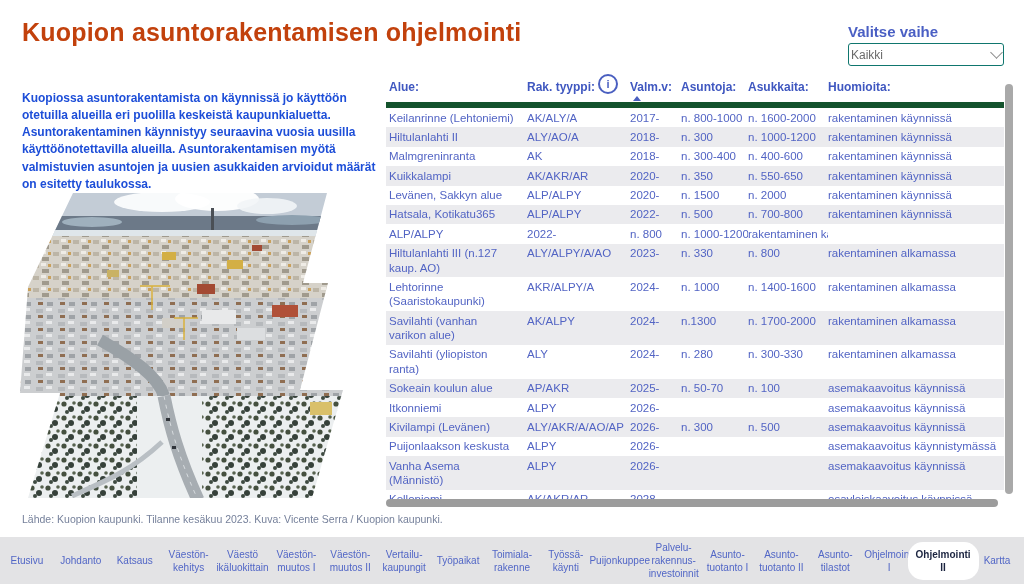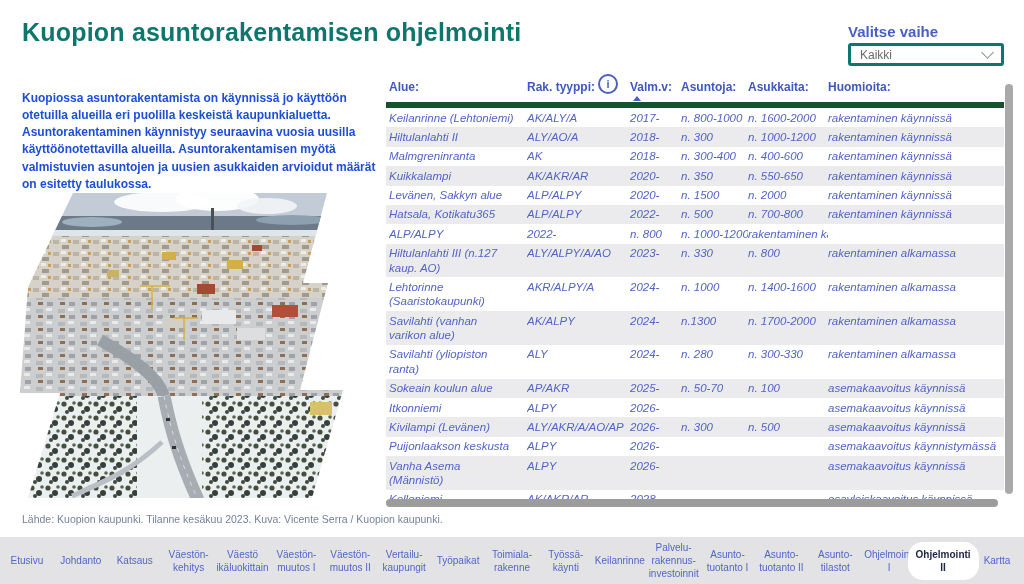--- a/index.html
+++ b/index.html
@@ -1,26 +1,26 @@
 <!DOCTYPE html>
 <html lang="fi"><head>
 <meta charset="utf-8">
 <style>
   html,body{margin:0;padding:0;background:#fff;}
   #app{position:relative;width:1024px;height:584px;background:#ffffff;
        font-family:"Liberation Sans",sans-serif;overflow:hidden;}
 
   
   .title{position:absolute;left:22px;top:18px;font-size:25px;font-weight:700;
-         color:#0f766e;letter-spacing:.2px;}
+         color:#c2410c;letter-spacing:.2px;}
   .filter-label{position:absolute;left:848px;top:23px;font-size:15px;font-weight:700;color:#4a5fc4;}
   .dropdown{position:absolute;left:848px;top:43px;width:156px;height:23px;background:#fff;
-            border:3px solid #0f766e;border-radius:3px;box-sizing:border-box;
+            border:1px solid #0f766e;border-radius:3px;box-sizing:border-box;
             display:flex;align-items:center;justify-content:space-between;
-            padding:0 9px;font-size:12px;color:#6b6b6b;cursor:pointer;}
+            padding:0 2px;font-size:12px;color:#6b6b6b;cursor:pointer;}
   .chev{width:8px;height:8px;border-right:1.6px solid #8a8a8a;border-bottom:1.6px solid #8a8a8a;
         transform:rotate(45deg);margin-top:-4px;}
 
   
   .intro{position:absolute;left:22px;top:90px;width:366px;font-size:12px;line-height:1.43;
          color:#1d4ed8;font-weight:bold;}
 
   
   .photo{position:absolute;left:12px;top:190px;width:345px;height:310px;}
 
@@ -28,21 +28,21 @@
   .table{position:absolute;left:386px;top:78px;width:618px;}
   .thead{position:relative;display:grid;grid-template-columns:138px 103px 51px 67px 80px 1fr;
          padding:2px 0 8px 3px;font-size:12px;font-weight:700;color:#3f57c0;
          border-bottom:6px solid #14532d;box-sizing:border-box;}
   .info-badge{position:absolute;left:212px;top:-4px;width:16px;height:16px;border:2px solid #4a5fc0;
               border-radius:50%;color:#4a5fc0;font-weight:700;font-size:11px;display:flex;
               align-items:center;justify-content:center;background:#fff;cursor:pointer;}
   .sort-arrow{position:absolute;left:247px;bottom:1px;width:0;height:0;
               border-left:4px solid transparent;border-right:4px solid transparent;
               border-bottom:5px solid #4a5fc0;}
-  .trows{height:397px;overflow:hidden;font-style:italic;}
+  .trows{height:397px;overflow:hidden;}
   .trow{display:grid;grid-template-columns:138px 103px 51px 67px 80px 1fr;padding-left:3px;
         font-size:11.5px;color:#5264c4;cursor:pointer;}
   .trow.stripe{background:#ebebee;}
   .tcell{padding:2.5px 6px 2.5px 0;line-height:1.25;white-space:nowrap;overflow:hidden;}
   .tcell.c0{white-space:normal;padding-right:10px;}
 
   
   .vscroll{position:absolute;left:1005px;top:84px;width:8px;height:410px;background:#a9a9a9;
            border-radius:4px;cursor:pointer;}
   .hscroll{position:absolute;left:386px;top:499px;width:612px;height:8px;background:#9c9c9c;
@@ -322,21 +322,21 @@
       <div class="tab">
         <span class="pill">Työpaikat</span>
       </div>
       <div class="tab">
         <span class="pill">Toimiala-<br>rakenne</span>
       </div>
       <div class="tab">
         <span class="pill">Työssä-<br>käynti</span>
       </div>
       <div class="tab">
-        <span class="pill">Keilanrinne</span>
+        <span class="pill">Puijonkuppee</span>
       </div>
       <div class="tab">
         <span class="pill">Palvelu-<br>rakennus-<br>investoinnit</span>
       </div>
       <div class="tab">
         <span class="pill">Asunto-<br>tuotanto I</span>
       </div>
       <div class="tab">
         <span class="pill">Asunto-<br>tuotanto II</span>
       </div>

